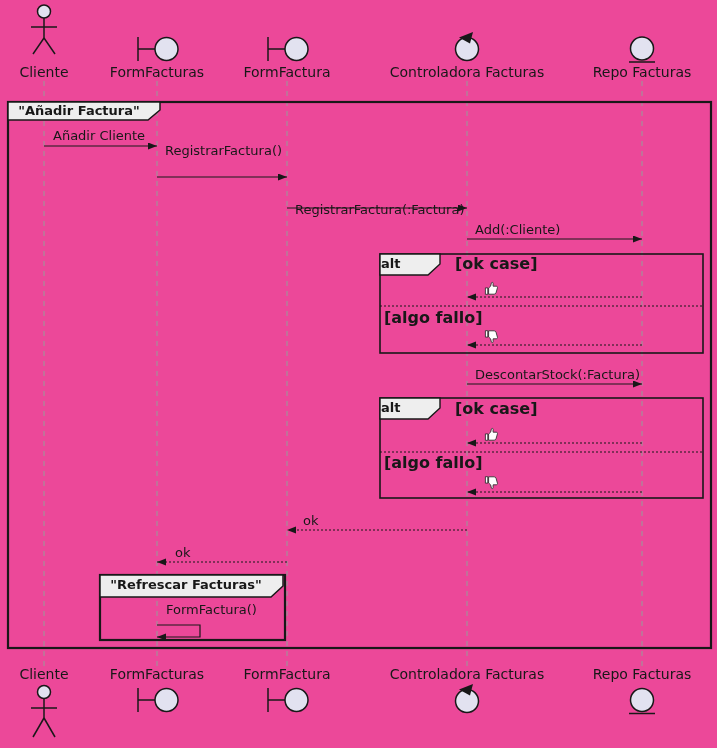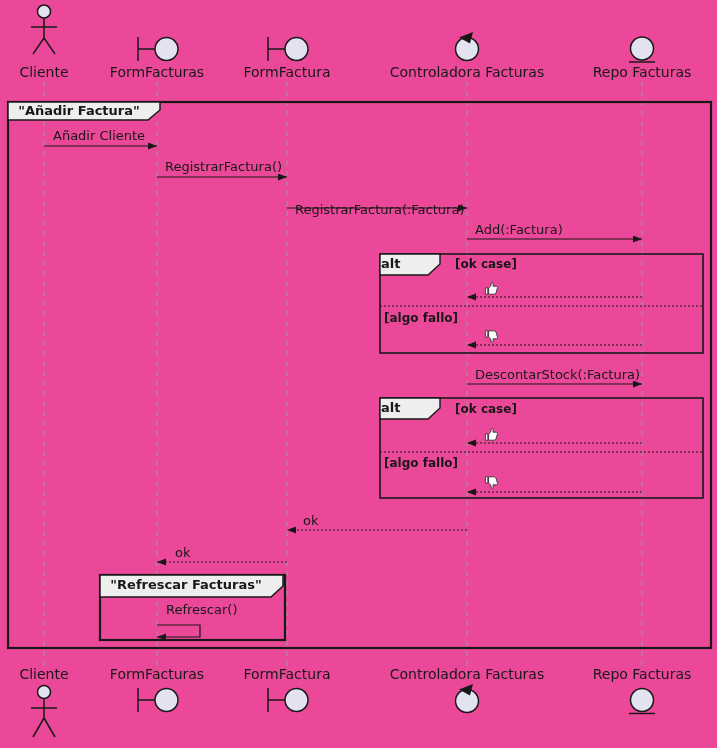--- a/index.html
+++ b/index.html
@@ -8,21 +8,21 @@
     width:717px;height:748px;
     background:#ec4899;
     font-family:"DejaVu Sans", sans-serif;
     color:#181818;
     overflow:hidden;
   }
   .layer{position:absolute;left:0;top:0;}
   .lbl{position:absolute;white-space:nowrap;font-size:13px;line-height:14px;color:#181818;}
   .plabel{font-size:14px;line-height:15px;transform:translateX(-50%);}
   .msg{font-size:13px;}
-  .guard{font-size:12px;font-weight:bold;}
+  .guard{font-size:16px;font-weight:bold;}
   .op{font-size:13px;font-weight:bold;text-align:left;}
   .ftitle{font-size:13px;font-weight:bold;text-align:center;}
 </style>
 </head>
 <body>
 
 <div class="diagram">
 
   <svg class="layer" width="717" height="748" viewBox="0 0 717 748">
     <defs>
@@ -147,27 +147,27 @@
   <div class="lbl plabel" style="left:44px;top:65px">Cliente</div>
   <div class="lbl plabel" style="left:157px;top:65px">FormFacturas</div>
   <div class="lbl plabel" style="left:287px;top:65px">FormFactura</div>
   <div class="lbl plabel" style="left:467px;top:65px">Controladora Facturas</div>
   <div class="lbl plabel" style="left:642px;top:65px">Repo Facturas</div>
 
   <div class="lbl ftitle" style="left:8px;top:104px;width:142px">"Añadir Factura"</div>
   <div class="lbl ftitle" style="left:100px;top:578px;width:172px">"Refrescar Facturas"</div>
 
   <div class="lbl msg" style="left:53px;top:129px">Añadir Cliente</div>
-  <div class="lbl msg" style="left:165px;top:160px">RegistrarFactura()</div>
+  <div class="lbl msg" style="left:165px;top:144px">RegistrarFactura()</div>
   <div class="lbl msg" style="left:295px;top:203px">RegistrarFactura(:Factura)</div>
-  <div class="lbl msg" style="left:475px;top:223px">Add(:Factura)</div>
+  <div class="lbl msg" style="left:475px;top:223px">Add(:Cliente)</div>
   <div class="lbl msg" style="left:475px;top:368px">DescontarStock(:Factura)</div>
   <div class="lbl msg" style="left:303px;top:514px">ok</div>
   <div class="lbl msg" style="left:175px;top:546px">ok</div>
-  <div class="lbl msg" style="left:166px;top:603px">Refrescar()</div>
+  <div class="lbl msg" style="left:166px;top:603px">FormFactura()</div>
 
   <div class="lbl op" style="left:381px;top:257px;width:56px">alt</div>
   <div class="lbl guard" style="left:455px;top:257px">[ok case]</div>
   <div class="lbl guard" style="left:384px;top:311px">[algo fallo]</div>
 
   <div class="lbl op" style="left:381px;top:401px;width:56px">alt</div>
   <div class="lbl guard" style="left:455px;top:402px">[ok case]</div>
   <div class="lbl guard" style="left:384px;top:456px">[algo fallo]</div>
 
   <div class="lbl plabel" style="left:44px;top:667px">Cliente</div>

